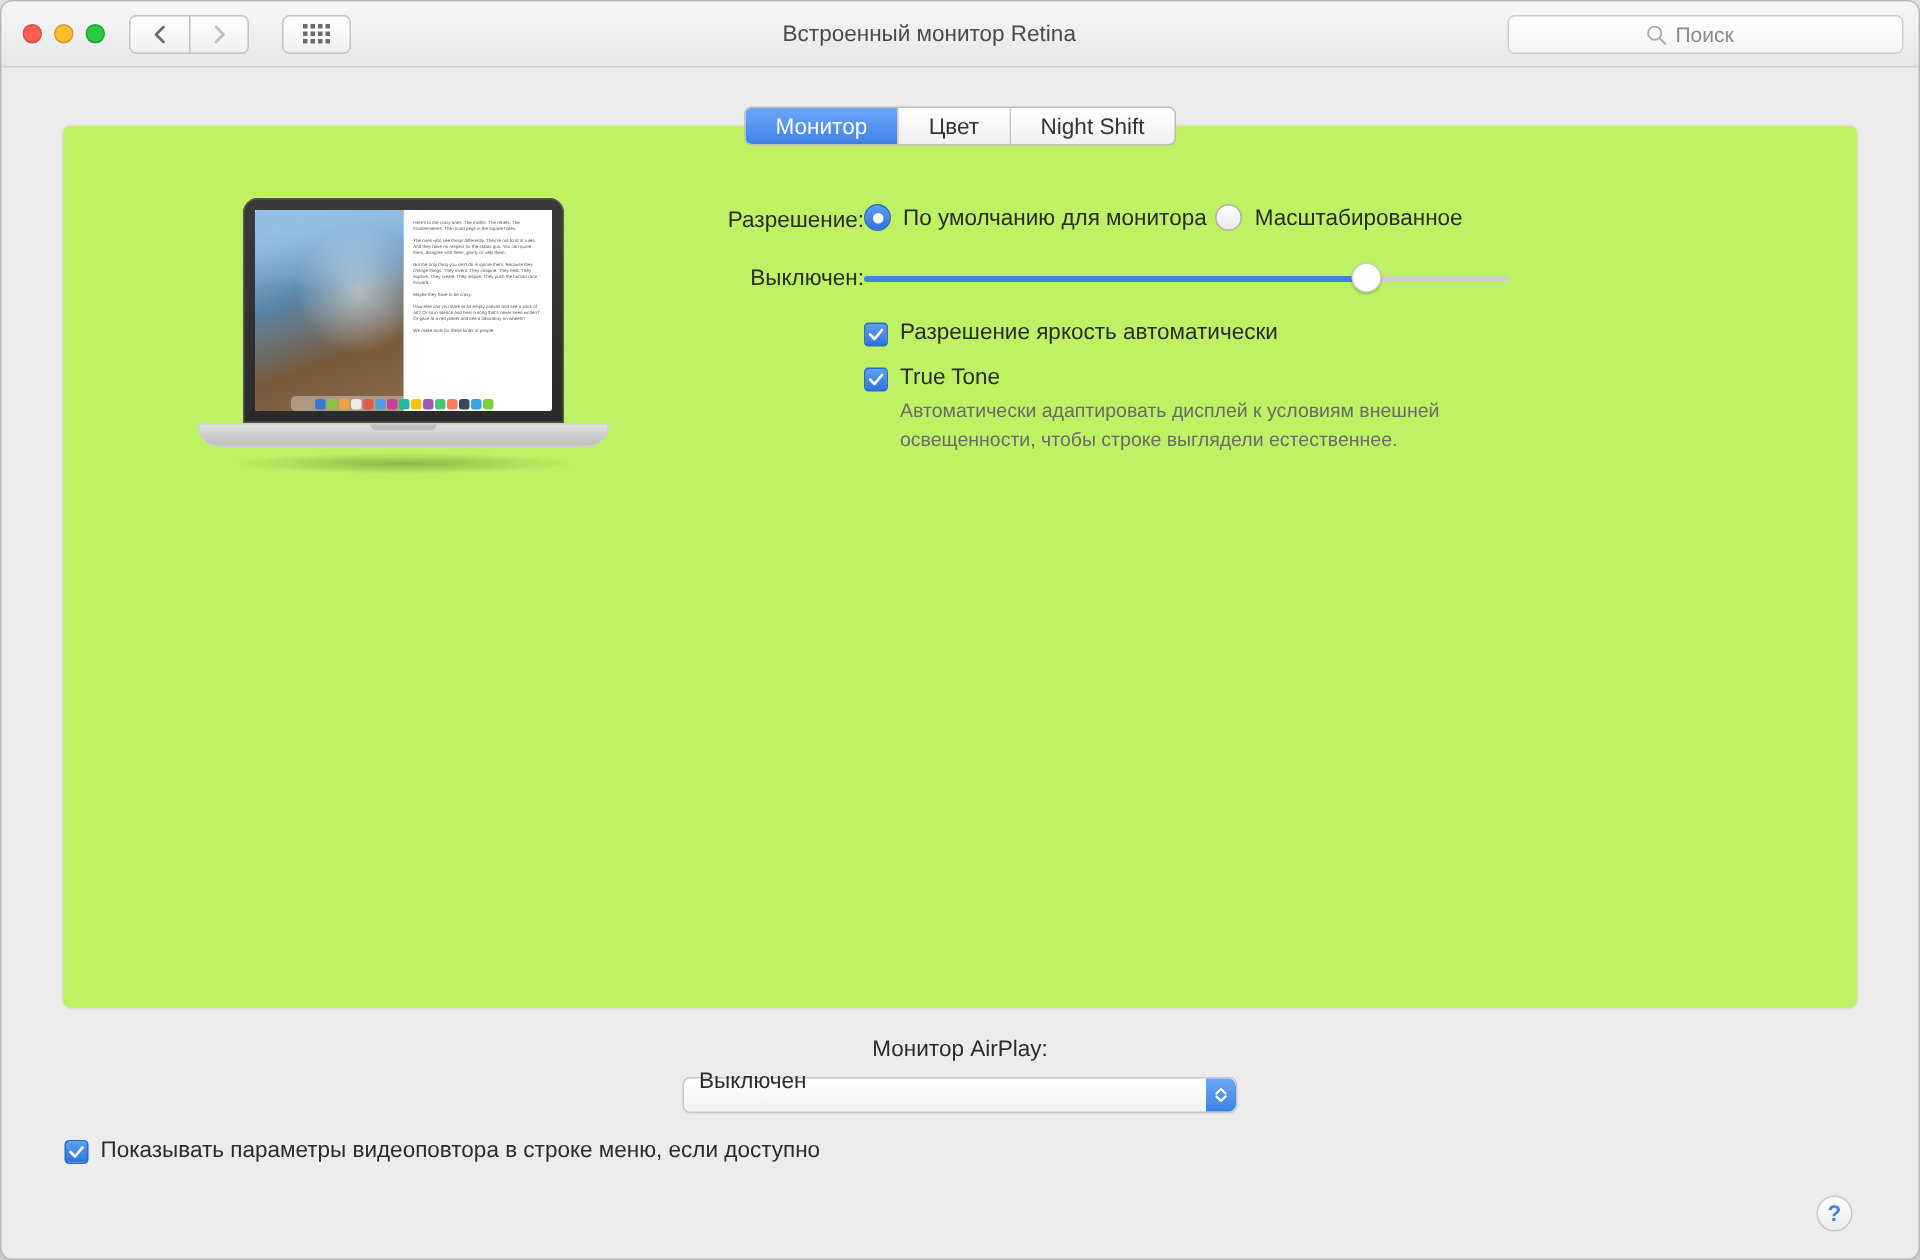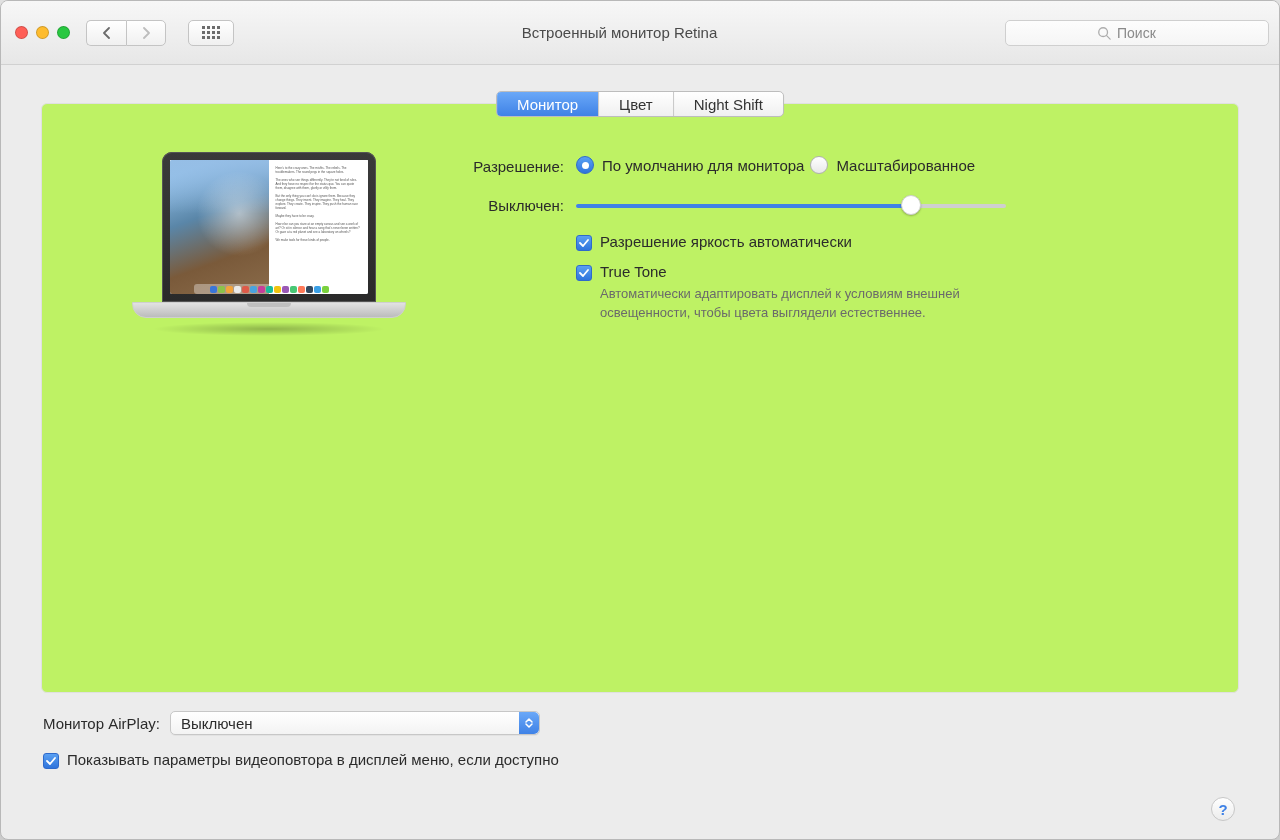--- a/index.html
+++ b/index.html
@@ -2,21 +2,21 @@
 <html><head>
 <meta charset="utf-8">
 <style>
   * { box-sizing: border-box; margin: 0; padding: 0; }
   html, body { width: 1280px; height: 840px; font-family: -apple-system, "Helvetica Neue", Helvetica, Arial, sans-serif; font-size: 13px; color: #2b2b2b; }
   body { background: #ececec; }
 
   
   .window { width: 1280px; height: 840px; background: #ececec; border-radius: 8px; box-shadow: 0 20px 60px rgba(0,0,0,.35); border: 1px solid #b8b8b8; overflow: hidden; position: relative; }
 
-  .titlebar { height: 64px; background: linear-gradient(#f7f7f7,#e7e7e7); border-bottom: 1px solid #d1d1d1; display:flex; align-items:center; padding:0 10px; gap:10px; }
+  .titlebar { height: 44px; background: linear-gradient(#f7f7f7,#e7e7e7); border-bottom: 1px solid #d1d1d1; display:flex; align-items:center; padding:0 10px; gap:10px; }
   .traffic { display:flex; gap:8px; margin-left:4px; margin-right:6px; }
   .dot { width:13px; height:13px; border-radius:50%; border:1px solid rgba(0,0,0,.18); }
   .dot.red { background:#ff5f57; }
   .dot.yellow { background:#febc2e; }
   .dot.green { background:#28c840; }
 
   .nav-buttons { display:flex; }
   .btn { height:26px; background:linear-gradient(#ffffff,#f0f0f0); border:1px solid #c4c4c4; display:flex; align-items:center; justify-content:center; color:#6b6b6b; }
   .btn.left { width:40px; border-radius:5px 0 0 5px; border-right:none; }
   .btn.right { width:40px; border-radius:0 5px 5px 0; color:#bdbdbd; }
@@ -57,21 +57,21 @@
   .menubar { position:absolute; top:8px; left:8px; right:8px; height:5px; background:rgba(255,255,255,.9); }
   .dock { position:absolute; bottom:8px; left:50%; transform:translateX(-50%); width:150px; height:10px; background:rgba(255,255,255,.35); border-radius:3px; display:flex; gap:1px; padding:1px; align-items:center; justify-content:center;}
   .dock i{width:7px;height:7px;border-radius:2px;}
   .base { position:absolute; top:150px; left:0; width:274px; height:16px; background:linear-gradient(#e2e2e2,#bcbcbc); border-radius:0 0 14px 14px; border:1px solid #cfcfcf; }
   .base::after{content:"";position:absolute;top:0;left:50%;transform:translateX(-50%);width:44px;height:4px;background:#bfbfbf;border-radius:0 0 4px 4px;}
   .shadow { position:absolute; top:170px; left:20px; width:234px; height:14px; background:radial-gradient(ellipse, rgba(0,0,0,.25), transparent 70%); }
 
   
   .form { flex:1; padding-top:0; }
   .row { display:flex; align-items:flex-start; margin-bottom:10px; }
-  .lab { width:130px; text-align:right; padding-right:12px; font-size:15px; padding-top:2px;}
+  .lab { width:130px; text-align:right; font-size:15px; padding-top:2px;}
   .val { flex:1; font-size:15px; }
 
   .radio-group { display:flex; flex-direction:row; gap:6px; }
   .radio { display:flex; align-items:center; gap:8px; }
   .radio-dot { width:18px; height:18px; border-radius:50%; border:1px solid #b0b0b0; background:linear-gradient(#fff,#e8e8e8); display:flex; align-items:center; justify-content:center; }
   .radio-dot.checked { background:linear-gradient(#5aa0f2,#2f74dc); border-color:#2f6acb; }
   .radio-dot.checked::after { content:""; width:7px; height:7px; border-radius:50%; background:#fff; }
 
   .slider-row .lab { padding-top:4px; }
   .slider { position:relative; width:430px; height:20px; margin-top:2px; }
@@ -79,22 +79,22 @@
   .track-fill { position:absolute; top:9px; left:0; width:78%; height:4px; background:#3f82e6; border-radius:2px; }
   .thumb { position:absolute; top:0; left:calc(78% - 10px); width:20px; height:20px; border-radius:50%; background:#fff; border:1px solid #cfcfcf; box-shadow:0 1px 2px rgba(0,0,0,.25); }
 
   .check { display:flex; align-items:flex-start; gap:8px; }
   .check .box { width:16px; height:16px; border-radius:3px; background:linear-gradient(#5aa0f2,#2f74dc); border:1px solid #2f6acb; display:flex; align-items:center; justify-content:center; color:#fff; font-size:12px; flex-shrink:0; margin-top:2px; }
   .check .box svg{width:10px;height:10px;}
   .desc { font-size:13px; color:#6a6a6a; line-height:1.45; max-width:430px; margin-left:24px; margin-top:4px; }
 
   
   .bottom { padding: 18px 2px 0; }
-  .select-row { display:flex; align-items:center; gap:10px; font-size:15px; margin-bottom:16px; }
-  .select { position:relative; width:370px; height:24px; border:1px solid #c7c7c7; border-radius:5px; background:linear-gradient(#ffffff,#f3f3f3); display:flex; align-items:center; padding:0 26px 0 10px; box-shadow:0 1px 0 rgba(0,0,0,.04); }
+  .select-row { display:flex; align-items:center; gap:10px; font-size:15px; margin-bottom:16px;flex-direction:column; }
+  .select { position:relative; width:370px; height:24px; border:1px solid #c7c7c7; border-radius:5px; background:linear-gradient(#ffffff,#f3f3f3); display:flex; align-items:flex-end; padding:0 26px 12px 10px; box-shadow:0 1px 0 rgba(0,0,0,.04); }
   .select .arrows { position:absolute; right:0; top:0; bottom:0; width:20px; background:linear-gradient(#6aa8f8,#3f82e6); border-radius:0 5px 5px 0; display:flex; flex-direction:column; align-items:center; justify-content:center; color:#fff; }
   .select .arrows svg{width:8px;height:5px;}
 
   .help { position:absolute; right:44px; bottom:18px; width:24px; height:24px; border-radius:50%; border:1px solid #c7c7c7; background:linear-gradient(#ffffff,#ececec); color:#3f82e6; display:flex; align-items:center; justify-content:center; font-size:15px; font-weight:600; }
 </style>
 </head>
 <body>
 
 <div class="window">
 
@@ -233,21 +233,21 @@
             <div class="lab"></div>
             <div class="val">
               <label class="check">
                 <span class="box">
                     <svg viewBox="0 0 10 10">
                       <path d="M1 5 L4 8 L9 2" fill="none" stroke="#fff" stroke-width="1.8" stroke-linecap="round" stroke-linejoin="round"></path>
                     </svg>
                   </span>
                 <span>True Tone</span>
               </label>
-              <div class="desc">Автоматически адаптировать дисплей к условиям внешней освещенности, чтобы цвета выглядели естественнее.</div>
+              <div class="desc">Автоматически адаптировать дисплей к условиям внешней освещенности, чтобы строке выглядели естественнее.</div>
             </div>
           </div>
 
         </div>
       </div>
     </div>
 
     <div class="bottom">
       <div class="select-row">
         <span>Монитор AirPlay:</span>
@@ -263,21 +263,21 @@
           </span>
         </div>
       </div>
 
       <label class="check" style="font-size:15px;">
         <span class="box">
             <svg viewBox="0 0 10 10">
               <path d="M1 5 L4 8 L9 2" fill="none" stroke="#fff" stroke-width="1.8" stroke-linecap="round" stroke-linejoin="round"></path>
             </svg>
           </span>
-        <span>Показывать параметры видеоповтора в дисплей меню, если доступно</span>
+        <span>Показывать параметры видеоповтора в строке меню, если доступно</span>
       </label>
     </div>
   </div>
 
   <div class="help">
       <span>?</span>
     </div>
 </div>
 
 </body></html>

